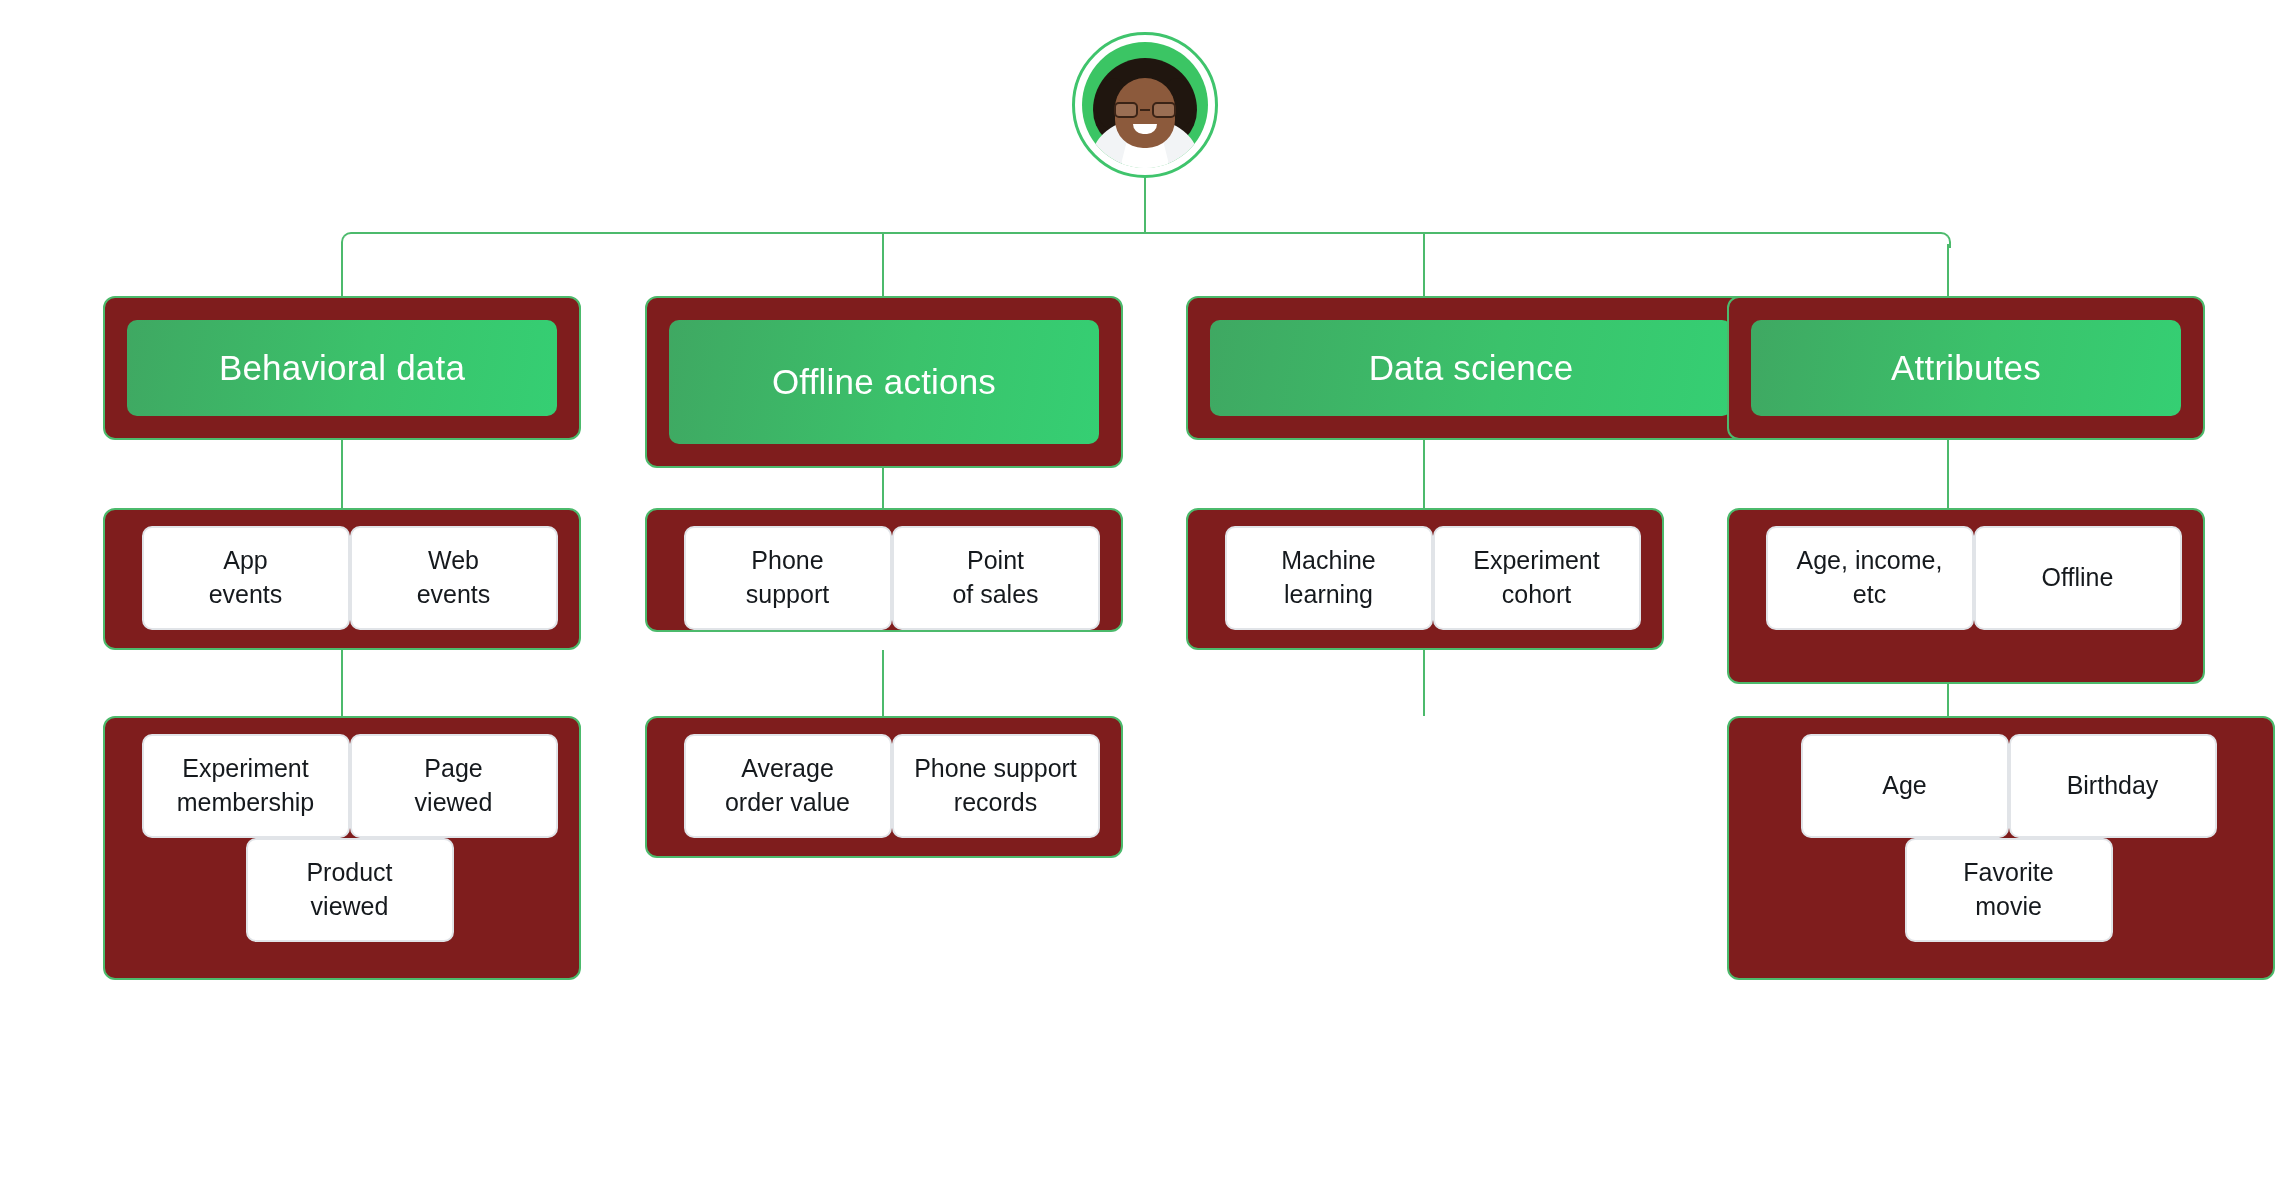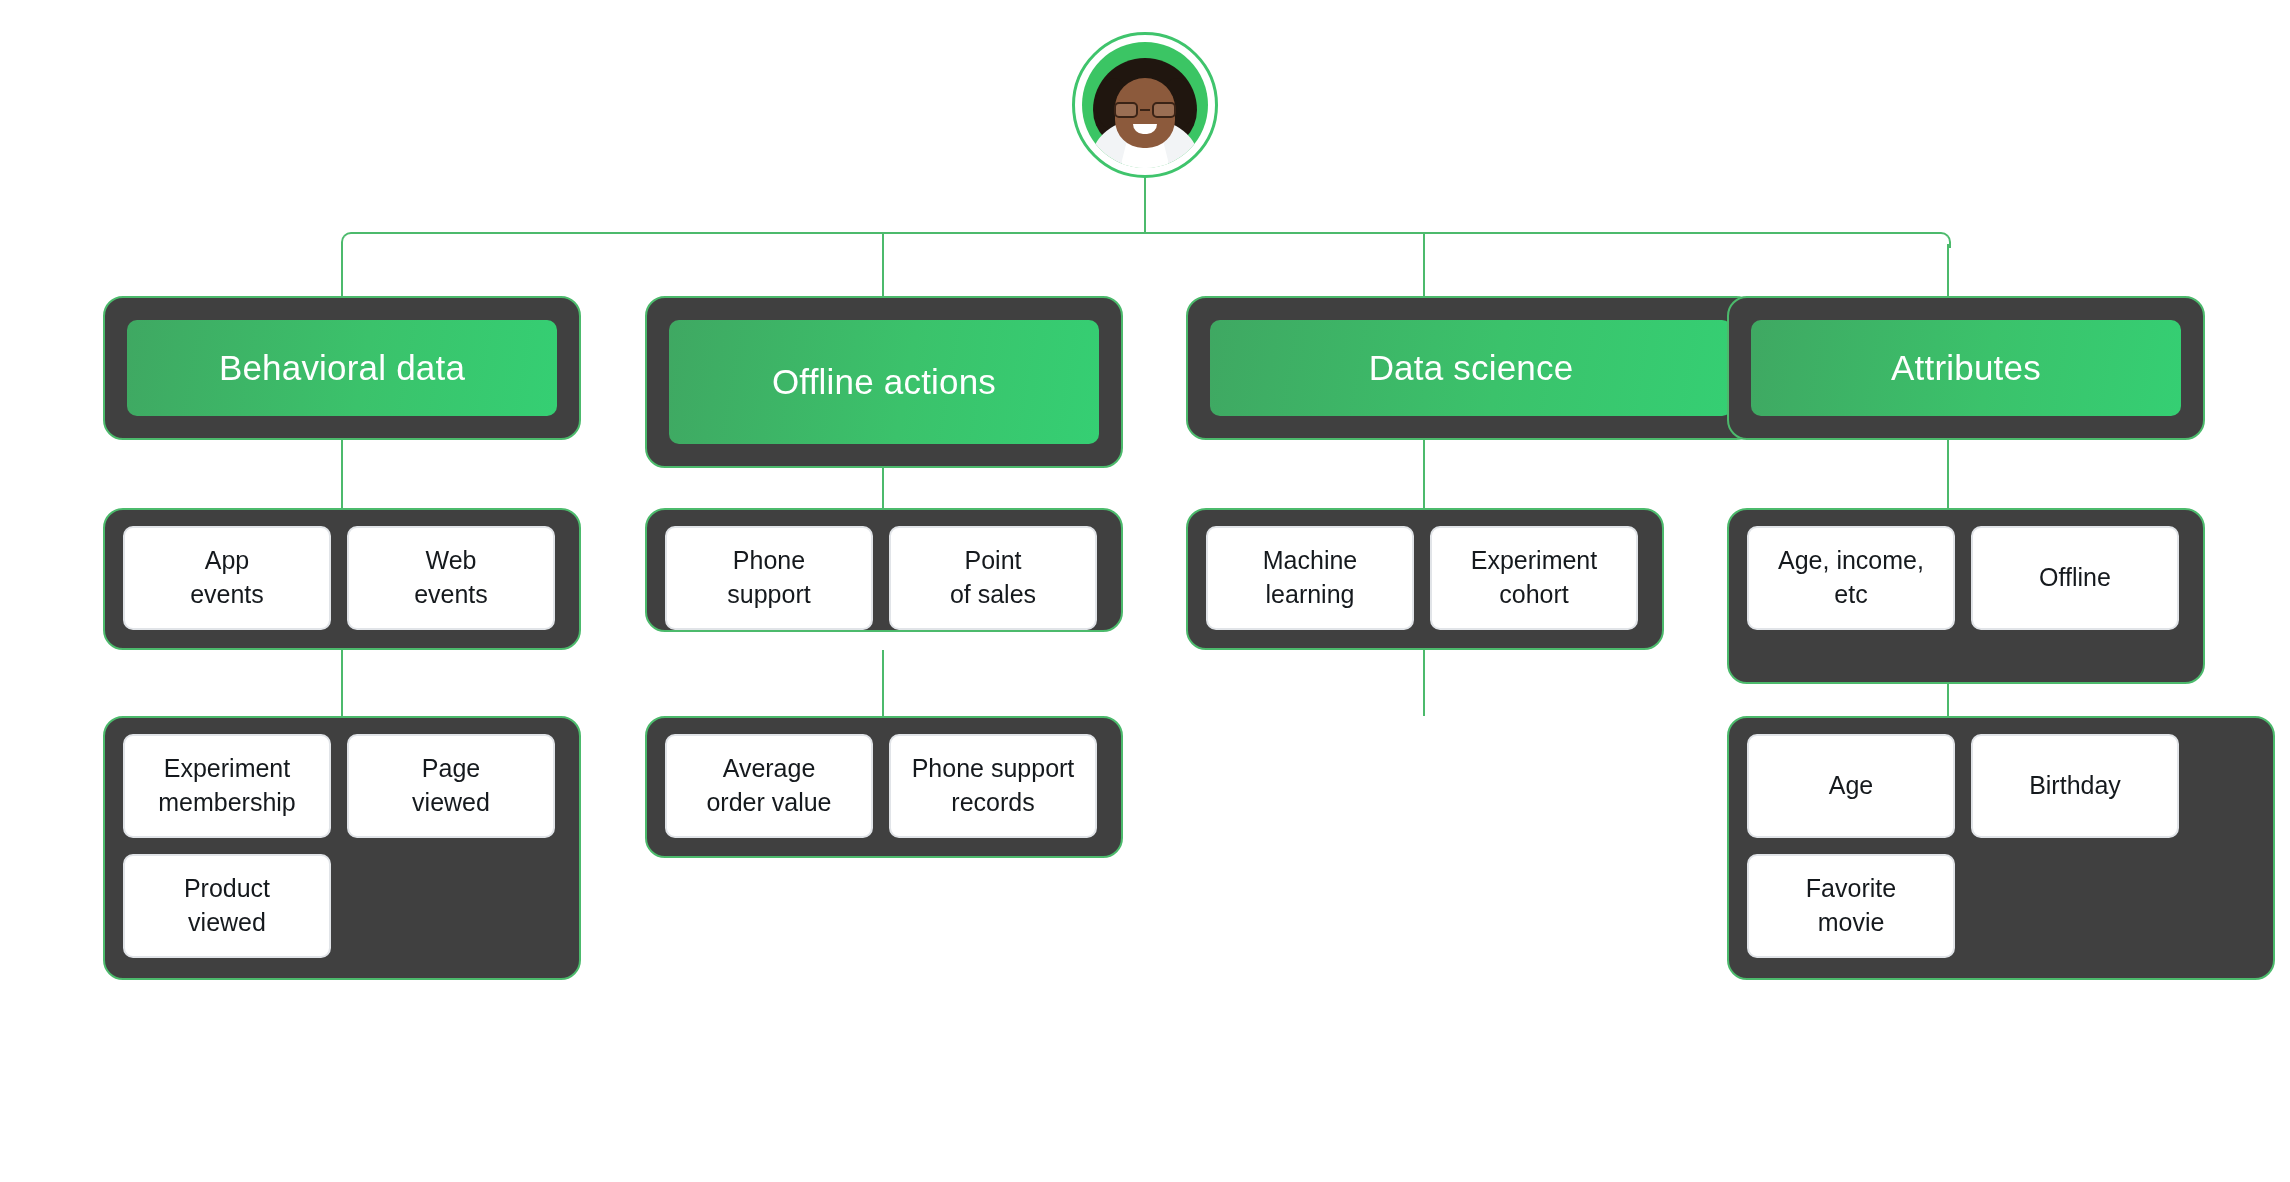--- a/index.html
+++ b/index.html
@@ -163,22 +163,22 @@
     border-left: 0;
     border-bottom: 0;
     border-top-right-radius: 10px;
   }
 
   
   .card {
     position: absolute;
     box-sizing: border-box;
     border: 2px solid #4cba6c;
-    border-radius: 20px;
-    background: #404040;
+    border-radius: 12px;
+    background: #7f1d1d;
   }
 
   .header-pill {
     position: absolute;
     left: 22px;
     right: 22px;
     top: 22px;
     bottom: 22px;
     border-radius: 10px;
     background: linear-gradient(100deg, #3fa862 0%, #3bc26b 55%, #35cf73 100%);
@@ -194,21 +194,21 @@
     line-height: 1.1;
   }
 
   .items {
     position: absolute;
     left: 18px;
     right: 3px;
     top: 18px;
     display: flex;
     flex-wrap: wrap;
-    gap: 16px;
+    justify-content: center;
   }
 
   .item {
     box-sizing: border-box;
     width: 208px;
     height: 104px;
     border: 2px solid #e1e4e8;
     border-radius: 10px;
     background: #ffffff;
     display: flex;

